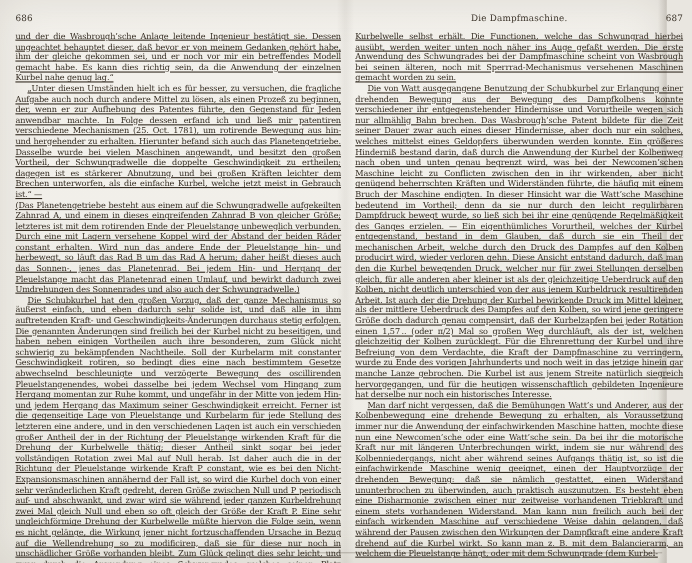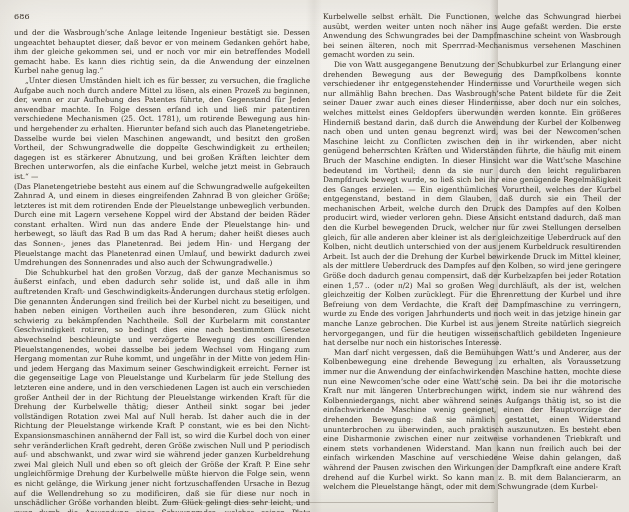--- a/index.html
+++ b/index.html
@@ -2,21 +2,21 @@
 <html lang="de"><head>
 <meta charset="utf-8">
 <style>
   html,body{margin:0;padding:0;}
   body{
     width:629px;height:512px;overflow:hidden;
     background:#e9e6e0;
     font-family:"DejaVu Serif","Liberation Serif",serif;
   }
   .scan{
-    position:relative;width:498px;height:512px;
+    position:relative;width:606px;height:512px;
     background:linear-gradient(180deg,#f3f1ec 0%,#f0eee8 55%,#edebe4 100%);
     box-shadow:inset 0 0 40px rgba(120,110,95,0.18);
   }
   
   .gutter{
     position:absolute;left:306px;top:0;width:16px;height:512px;
     background:linear-gradient(90deg,rgba(0,0,0,0) 0%,rgba(90,80,70,0.07) 45%,rgba(90,80,70,0.07) 55%,rgba(0,0,0,0) 100%);
   }
   
   .edge-right{
@@ -45,21 +45,21 @@
   .page-left .page-number{text-align:left;}
   .page-right .page-number{text-align:right;}
   .page-body{
     text-align:justify;
     font-size:7.4px;
     line-height:9.6px;
     letter-spacing:-0.1px;
     color:#352d23;
     hyphens:auto;
   }
-  .page-body p{margin:0;}
+  .page-body p{margin:0;text-decoration:underline;}
   .page-body p.indent{text-indent:11px;}
 </style>
 </head>
 <body>
 
 <div class="scan">
   <div class="gutter"></div>
   <div class="edge-right"></div>
   <div class="edge-bottom"></div>
 
@@ -70,19 +70,24 @@
     </div>
     <div class="page-body">
         <p>und der die Wasbrough’sche Anlage leitende Ingenieur bestätigt sie. Dessen ungeachtet behauptet dieser, daß bevor er von meinem Gedanken gehört habe, ihm der gleiche gekommen sei, und er noch vor mir ein betreffendes Modell gemacht habe. Es kann dies richtig sein, da die Anwendung der einzelnen Kurbel nahe genug lag.“</p>
         <p class="indent">„Unter diesen Umständen hielt ich es für besser, zu versuchen, die fragliche Aufgabe auch noch durch andere Mittel zu lösen, als einen Prozeß zu beginnen, der, wenn er zur Aufhebung des Patentes führte, den Gegenstand für Jeden anwendbar machte. In Folge dessen erfand ich und ließ mir patentiren verschiedene Mechanismen (25. Oct. 1781), um rotirende Bewegung aus hin- und hergehender zu erhalten. Hierunter befand sich auch das Planetengetriebe. Dasselbe wurde bei vielen Maschinen angewandt, und besitzt den großen Vortheil, der Schwungradwelle die doppelte Geschwindigkeit zu ertheilen; dagegen ist es stärkerer Abnutzung, und bei großen Kräften leichter dem Brechen unterworfen, als die einfache Kurbel, welche jetzt meist in Gebrauch ist.“ —</p>
         <p>(Das Planetengetriebe besteht aus einem auf die Schwungradwelle aufgekeilten Zahnrad A, und einem in dieses eingreifenden Zahnrad B von gleicher Größe; letzteres ist mit dem rotirenden Ende der Pleuelstange unbeweglich verbunden. Durch eine mit Lagern versehene Koppel wird der Abstand der beiden Räder constant erhalten. Wird nun das andere Ende der Pleuelstange hin- und herbewegt, so läuft das Rad B um das Rad A herum; daher heißt dieses auch das Sonnen-, jenes das Planetenrad. Bei jedem Hin- und Hergang der Pleuelstange macht das Planetenrad einen Umlauf, und bewirkt dadurch zwei Umdrehungen des Sonnenrades und also auch der Schwungradwelle.)</p>
         <p class="indent">Die Schubkurbel hat den großen Vorzug, daß der ganze Mechanismus so äußerst einfach, und eben dadurch sehr solide ist, und daß alle in ihm auftretenden Kraft- und Geschwindigkeits-Änderungen durchaus stetig erfolgen. Die genannten Änderungen sind freilich bei der Kurbel nicht zu beseitigen, und haben neben einigen Vortheilen auch ihre besonderen, zum Glück nicht schwierig zu bekämpfenden Nachtheile. Soll der Kurbelarm mit constanter Geschwindigkeit rotiren, so bedingt dies eine nach bestimmtem Gesetze abwechselnd beschleunigte und verzögerte Bewegung des oscillirenden Pleuelstangenendes, wobei dasselbe bei jedem Wechsel vom Hingang zum Hergang momentan zur Ruhe kommt, und ungefähr in der Mitte von jedem Hin- und jedem Hergang das Maximum seiner Geschwindigkeit erreicht. Ferner ist die gegenseitige Lage von Pleuelstange und Kurbelarm für jede Stellung des letzteren eine andere, und in den verschiedenen Lagen ist auch ein verschieden großer Antheil der in der Richtung der Pleuelstange wirkenden Kraft für die Drehung der Kurbelwelle thätig; dieser Antheil sinkt sogar bei jeder vollständigen Rotation zwei Mal auf Null herab. Ist daher auch die in der Richtung der Pleuelstange wirkende Kraft P constant, wie es bei den Nicht-Expansionsmaschinen annähernd der Fall ist, so wird die Kurbel doch von einer sehr veränderlichen Kraft gedreht, deren Größe zwischen Null und P periodisch auf- und abschwankt, und zwar wird sie während jeder ganzen Kurbeldrehung zwei Mal gleich Null und eben so oft gleich der Größe der Kraft P. Eine sehr ungleichförmige Drehung der Kurbelwelle müßte hiervon die Folge sein, wenn es nicht gelänge, die Wirkung jener nicht fortzuschaffenden Ursache in Bezug auf die Wellendrehung so zu modificiren, daß sie für diese nur noch in unschädlicher Größe vorhanden bleibt. Zum Glück gelingt dies sehr leicht, und zwar durch die Anwendung eines Schwungrades, welches seinen Platz gewöhnlich auf der</p>
       </div>
   </div>
 
   <div class="page page-right">
+    <div class="page-header">
+      <span class="page-number"></span>
+      <span class="running-title">Die Dampfmaschine.</span>
+      <span class="page-number">687</span>
+    </div>
     <div class="page-body">
         <p>Kurbelwelle selbst erhält. Die Functionen, welche das Schwungrad hierbei ausübt, werden weiter unten noch näher ins Auge gefaßt werden. Die erste Anwendung des Schwungrades bei der Dampfmaschine scheint von Wasbrough bei seinen älteren, noch mit Sperrrad-Mechanismus versehenen Maschinen gemacht worden zu sein.</p>
         <p class="indent">Die von Watt ausgegangene Benutzung der Schubkurbel zur Erlangung einer drehenden Bewegung aus der Bewegung des Dampfkolbens konnte verschiedener ihr entgegenstehender Hindernisse und Vorurtheile wegen sich nur allmählig Bahn brechen. Das Wasbrough’sche Patent bildete für die Zeit seiner Dauer zwar auch eines dieser Hindernisse, aber doch nur ein solches, welches mittelst eines Geldopfers überwunden werden konnte. Ein größeres Hinderniß bestand darin, daß durch die Anwendung der Kurbel der Kolbenweg nach oben und unten genau begrenzt wird, was bei der Newcomen’schen Maschine leicht zu Conflicten zwischen den in ihr wirkenden, aber nicht genügend beherrschten Kräften und Widerständen führte, die häufig mit einem Bruch der Maschine endigten. In dieser Hinsicht war die Watt’sche Maschine bedeutend im Vortheil; denn da sie nur durch den leicht regulirbaren Dampfdruck bewegt wurde, so ließ sich bei ihr eine genügende Regelmäßigkeit des Ganges erzielen. — Ein eigenthümliches Vorurtheil, welches der Kurbel entgegenstand, bestand in dem Glauben, daß durch sie ein Theil der mechanischen Arbeit, welche durch den Druck des Dampfes auf den Kolben producirt wird, wieder verloren gehn. Diese Ansicht entstand dadurch, daß man den die Kurbel bewegenden Druck, welcher nur für zwei Stellungen derselben gleich, für alle anderen aber kleiner ist als der gleichzeitige Ueberdruck auf den Kolben, nicht deutlich unterschied von der aus jenem Kurbeldruck resultirenden Arbeit. Ist auch der die Drehung der Kurbel bewirkende Druck im Mittel kleiner, als der mittlere Ueberdruck des Dampfes auf den Kolben, so wird jene geringere Größe doch dadurch genau compensirt, daß der Kurbelzapfen bei jeder Rotation einen 1,57 .. (oder π/2) Mal so großen Weg durchläuft, als der ist, welchen gleichzeitig der Kolben zurücklegt. Für die Ehrenrettung der Kurbel und ihre Befreiung von dem Verdachte, die Kraft der Dampfmaschine zu verringern, wurde zu Ende des vorigen Jahrhunderts und noch weit in das jetzige hinein gar manche Lanze gebrochen. Die Kurbel ist aus jenem Streite natürlich siegreich hervorgegangen, und für die heutigen wissenschaftlich gebildeten Ingenieure hat derselbe nur noch ein historisches Interesse.</p>
         <p class="indent">Man darf nicht vergessen, daß die Bemühungen Watt’s und Anderer, aus der Kolbenbewegung eine drehende Bewegung zu erhalten, als Voraussetzung immer nur die Anwendung der einfachwirkenden Maschine hatten, mochte diese nun eine Newcomen’sche oder eine Watt’sche sein. Da bei ihr die motorische Kraft nur mit längeren Unterbrechungen wirkt, indem sie nur während des Kolbenniedergangs, nicht aber während seines Aufgangs thätig ist, so ist die einfachwirkende Maschine wenig geeignet, einen der Hauptvorzüge der drehenden Bewegung: daß sie nämlich gestattet, einen Widerstand ununterbrochen zu überwinden, auch praktisch auszunutzen. Es besteht eben eine Disharmonie zwischen einer nur zeitweise vorhandenen Triebkraft und einem stets vorhandenen Widerstand. Man kann nun freilich auch bei der einfach wirkenden Maschine auf verschiedene Weise dahin gelangen, daß während der Pausen zwischen den Wirkungen der Dampfkraft eine andere Kraft drehend auf die Kurbel wirkt. So kann man z. B. mit dem Balancierarm, an welchem die Pleuelstange hängt, oder mit dem Schwungrade (dem Kurbel-</p>
       </div>
   </div>
 </div>
 
 </body></html>

